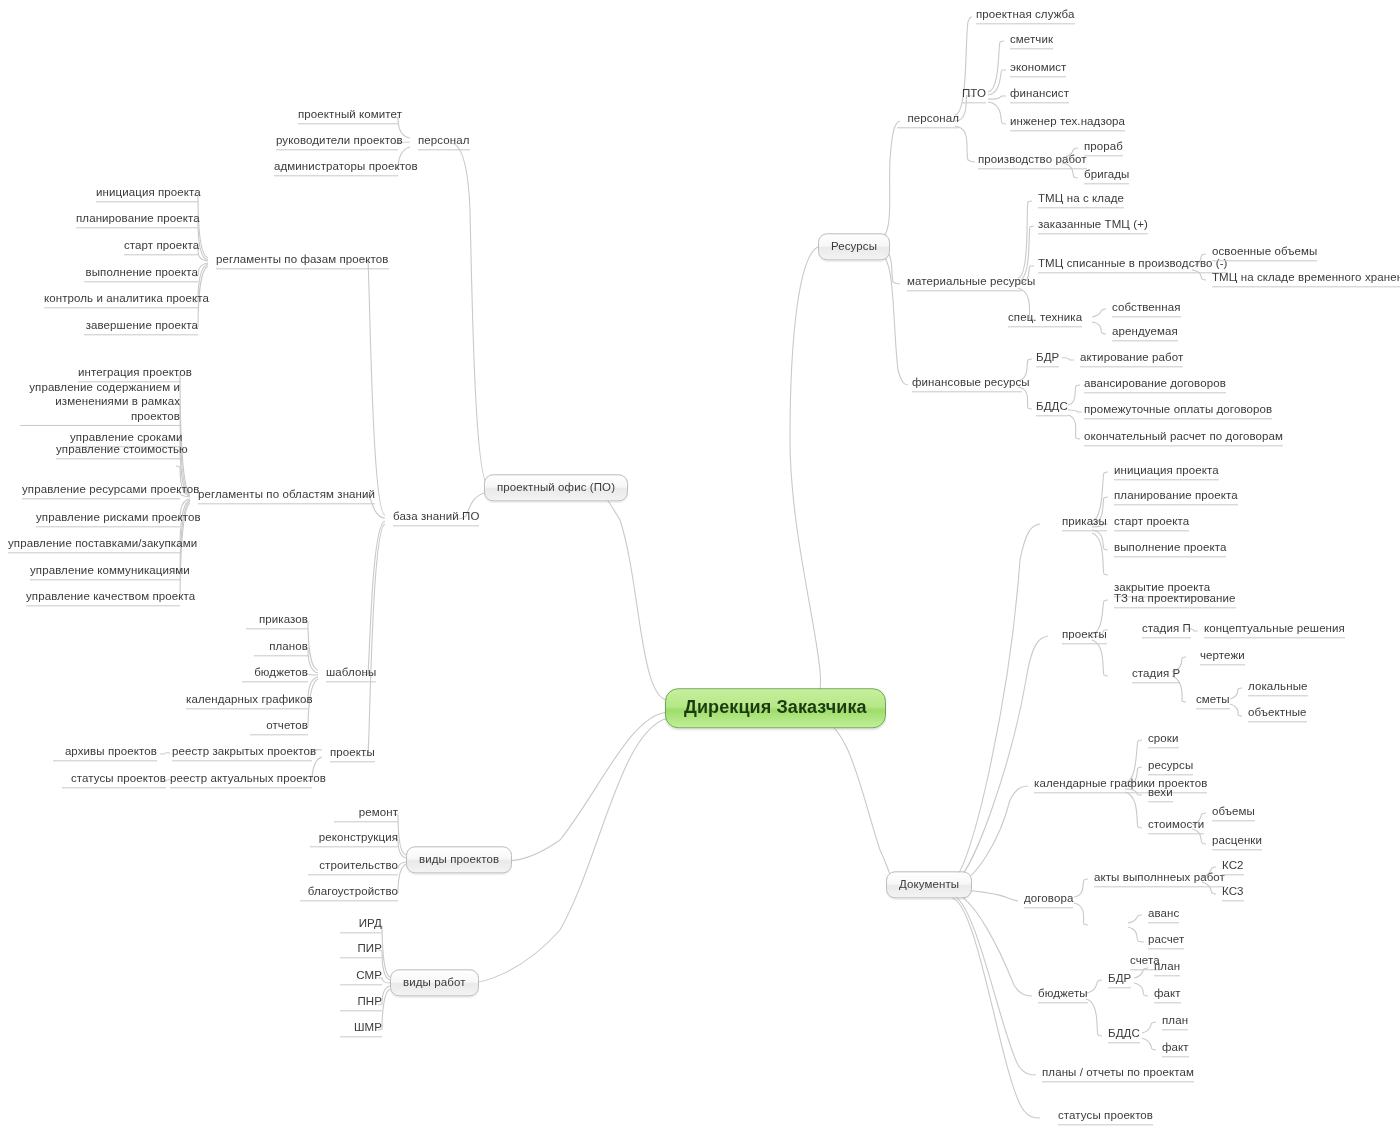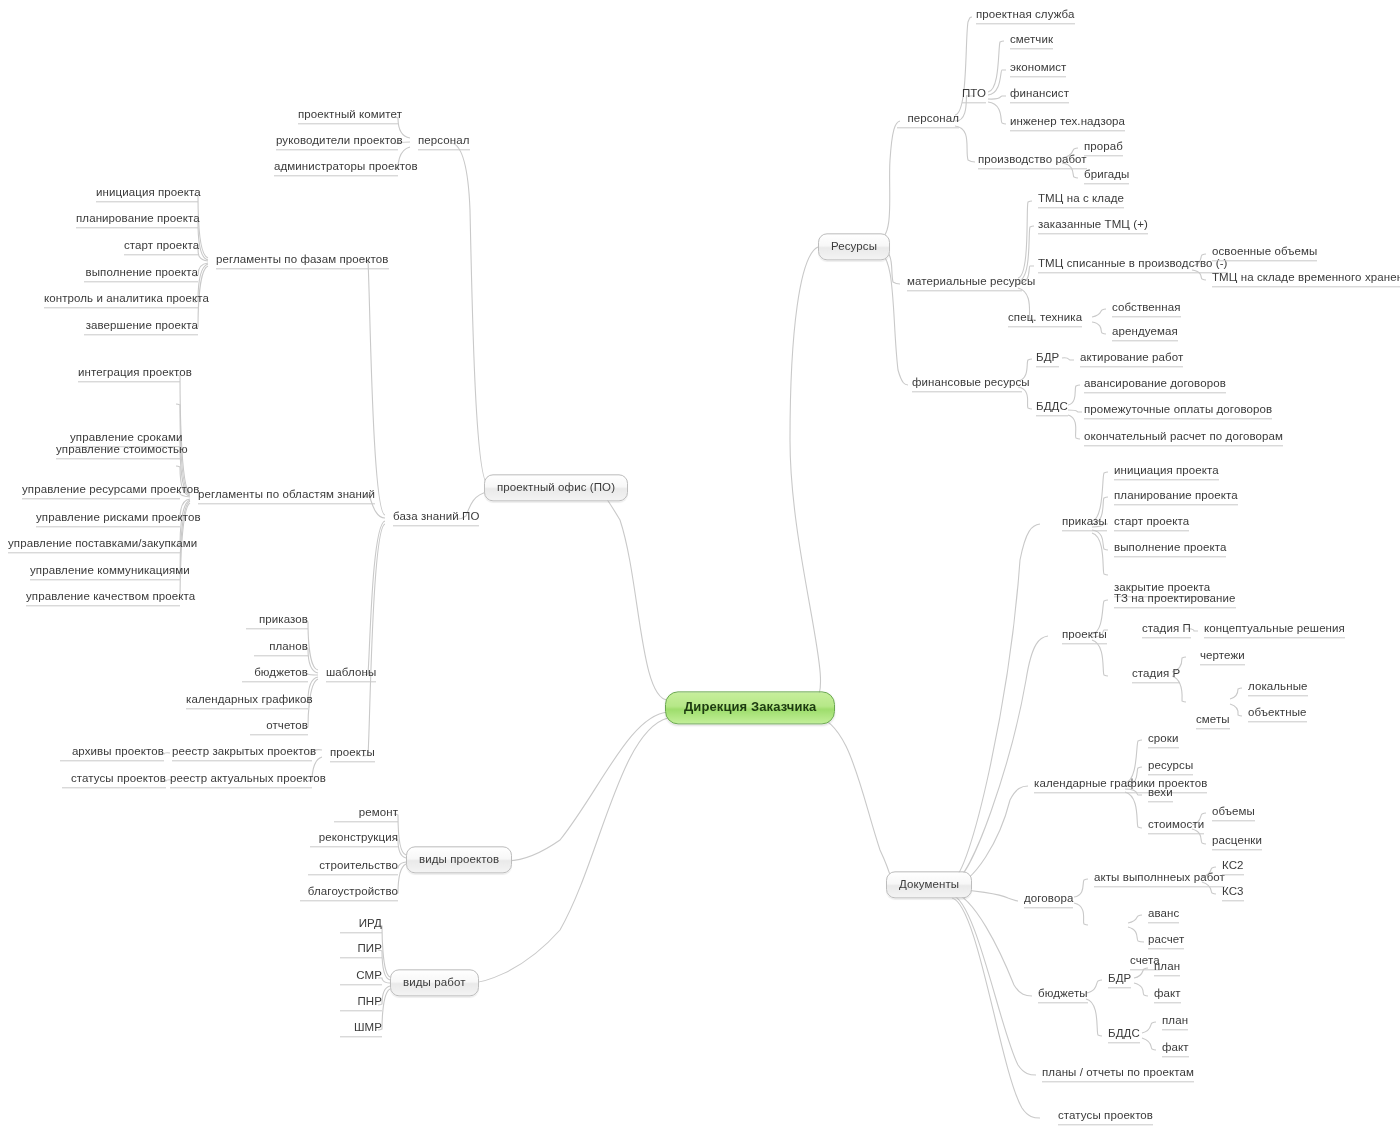--- a/index.html
+++ b/index.html
@@ -60,21 +60,21 @@
     box-shadow: 0 1px 1px rgba(0,0,0,0.07);
     font-size: 11.5px;
   }
   .node.root {
     padding: 7px 18px 8px 18px;
     border: 1px solid #6aa84f;
     border-radius: 13px;
     background: linear-gradient(to bottom, #c7ef9c 0%, #b6e888 45%, #9edd6c 55%, #c2ef98 100%);
     color: #1d3b10;
     font-weight: bold;
-    font-size: 13px;
+    font-size: 18px;
     box-shadow: 0 1px 2px rgba(0,0,0,0.12);
   }
   .node.two-line { white-space: normal; width: 160px; }
 </style>
 </head>
 <body>
 
 <div id="canvas">
 
   <svg id="edges" viewBox="0 0 1400 1135" xmlns="http://www.w3.org/2000/svg">
@@ -272,38 +272,39 @@
   <div class="node leaf ul l" style="left:212px; top:262px;">регламенты по фазам проектов</div>
   <div class="node leaf ul r" style="left:92px; top:195px; width:102px;">инициация проекта</div>
   <div class="node leaf ul r" style="left:72px; top:221px; width:122px;">планирование проекта</div>
   <div class="node leaf ul r" style="left:120px; top:248px; width:74px;">старт проекта</div>
   <div class="node leaf ul r" style="left:80px; top:275px; width:114px;">выполнение проекта</div>
   <div class="node leaf ul r" style="left:40px; top:301px; width:154px;">контроль и аналитика проекта</div>
   <div class="node leaf ul r" style="left:80px; top:328px; width:114px;">завершение проекта</div>
 
   <div class="node leaf ul l" style="left:194px; top:497px;">регламенты по областям знаний</div>
   <div class="node leaf ul r" style="left:74px; top:375px; width:102px;">интеграция проектов</div>
+  <div class="node leaf ul r two-line" style="left:16px; top:404px; width:160px;">управление содержанием и изменениями в рамках проектов</div>
   <div class="node leaf ul r" style="left:66px; top:440px; width:110px;">управление сроками</div>
   <div class="node leaf ul r" style="left:52px; top:452px; width:124px;">управление стоимостью</div>
   <div class="node leaf ul r" style="left:18px; top:492px; width:158px;">управление ресурсами проектов</div>
   <div class="node leaf ul r" style="left:32px; top:520px; width:144px;">управление рисками проектов</div>
   <div class="node leaf ul r" style="left:4px; top:546px; width:172px;">управление поставками/закупками</div>
   <div class="node leaf ul r" style="left:26px; top:573px; width:150px;">управление коммуникациями</div>
   <div class="node leaf ul r" style="left:22px; top:599px; width:154px;">управление качеством проекта</div>
 
   <div class="node leaf ul l" style="left:322px; top:675px;">шаблоны</div>
   <div class="node leaf ul r" style="left:242px; top:622px; width:62px;">приказов</div>
   <div class="node leaf ul r" style="left:250px; top:649px; width:54px;">планов</div>
   <div class="node leaf ul r" style="left:238px; top:675px; width:66px;">бюджетов</div>
   <div class="node leaf ul r" style="left:182px; top:702px; width:122px;">календарных графиков</div>
   <div class="node leaf ul r" style="left:246px; top:728px; width:58px;">отчетов</div>
 
   <div class="node leaf ul l" style="left:326px; top:755px;">проекты</div>
   <div class="node leaf ul r" style="left:168px; top:754px; width:140px;">реестр закрытых проектов</div>
-  <div class="node leaf ul r" style="left:56px; top:754px; width:104px;">архивы проектов</div>
+  <div class="node leaf ul r" style="left:49px; top:754px; width:104px;">архивы проектов</div>
   <div class="node leaf ul r" style="left:166px; top:781px; width:142px;">реестр актуальных проектов</div>
   <div class="node leaf ul r" style="left:58px; top:781px; width:104px;">статусы проектов</div>
 
   <div class="node box" style="left:406px; top:860px;">виды проектов</div>
   <div class="node leaf ul r" style="left:330px; top:815px; width:64px;">ремонт</div>
   <div class="node leaf ul r" style="left:306px; top:840px; width:88px;">реконструкция</div>
   <div class="node leaf ul r" style="left:304px; top:868px; width:90px;">строительство</div>
   <div class="node leaf ul r" style="left:296px; top:894px; width:98px;">благоустройство</div>
 
   <div class="node box" style="left:390px; top:983px;">виды работ</div>
@@ -321,21 +322,21 @@
   <div class="node leaf ul l" style="left:1110px; top:524px;">старт проекта</div>
   <div class="node leaf ul l" style="left:1110px; top:550px;">выполнение проекта</div>
   <div class="node leaf ul l" style="left:1110px; top:575px;margin-top:15px;">закрытие проекта</div>
 
   <div class="node leaf ul l" style="left:1058px; top:637px;">проекты</div>
   <div class="node leaf ul l" style="left:1110px; top:601px;">ТЗ на проектирование</div>
   <div class="node leaf ul l" style="left:1138px; top:631px;">стадия П</div>
   <div class="node leaf ul l" style="left:1200px; top:631px;">концептуальные решения</div>
   <div class="node leaf ul l" style="left:1128px; top:676px;">стадия Р</div>
   <div class="node leaf ul l" style="left:1196px; top:658px;">чертежи</div>
-  <div class="node leaf ul l" style="left:1192px; top:702px;margin-top:20px;">сметы</div>
+  <div class="node leaf ul l" style="left:1192px; top:702px;">сметы</div>
   <div class="node leaf ul l" style="left:1244px; top:689px;text-align:center;">локальные</div>
   <div class="node leaf ul l" style="left:1244px; top:715px;">объектные</div>
 
   <div class="node leaf ul l" style="left:1030px; top:786px;">календарные графики проектов</div>
   <div class="node leaf ul l" style="left:1144px; top:741px;">сроки</div>
   <div class="node leaf ul l" style="left:1144px; top:768px;">ресурсы</div>
   <div class="node leaf ul l" style="left:1144px; top:795px;">вехи</div>
   <div class="node leaf ul l" style="left:1144px; top:827px;">стоимости</div>
   <div class="node leaf ul l" style="left:1208px; top:814px;">объемы</div>
   <div class="node leaf ul l" style="left:1208px; top:843px;">расценки</div>

